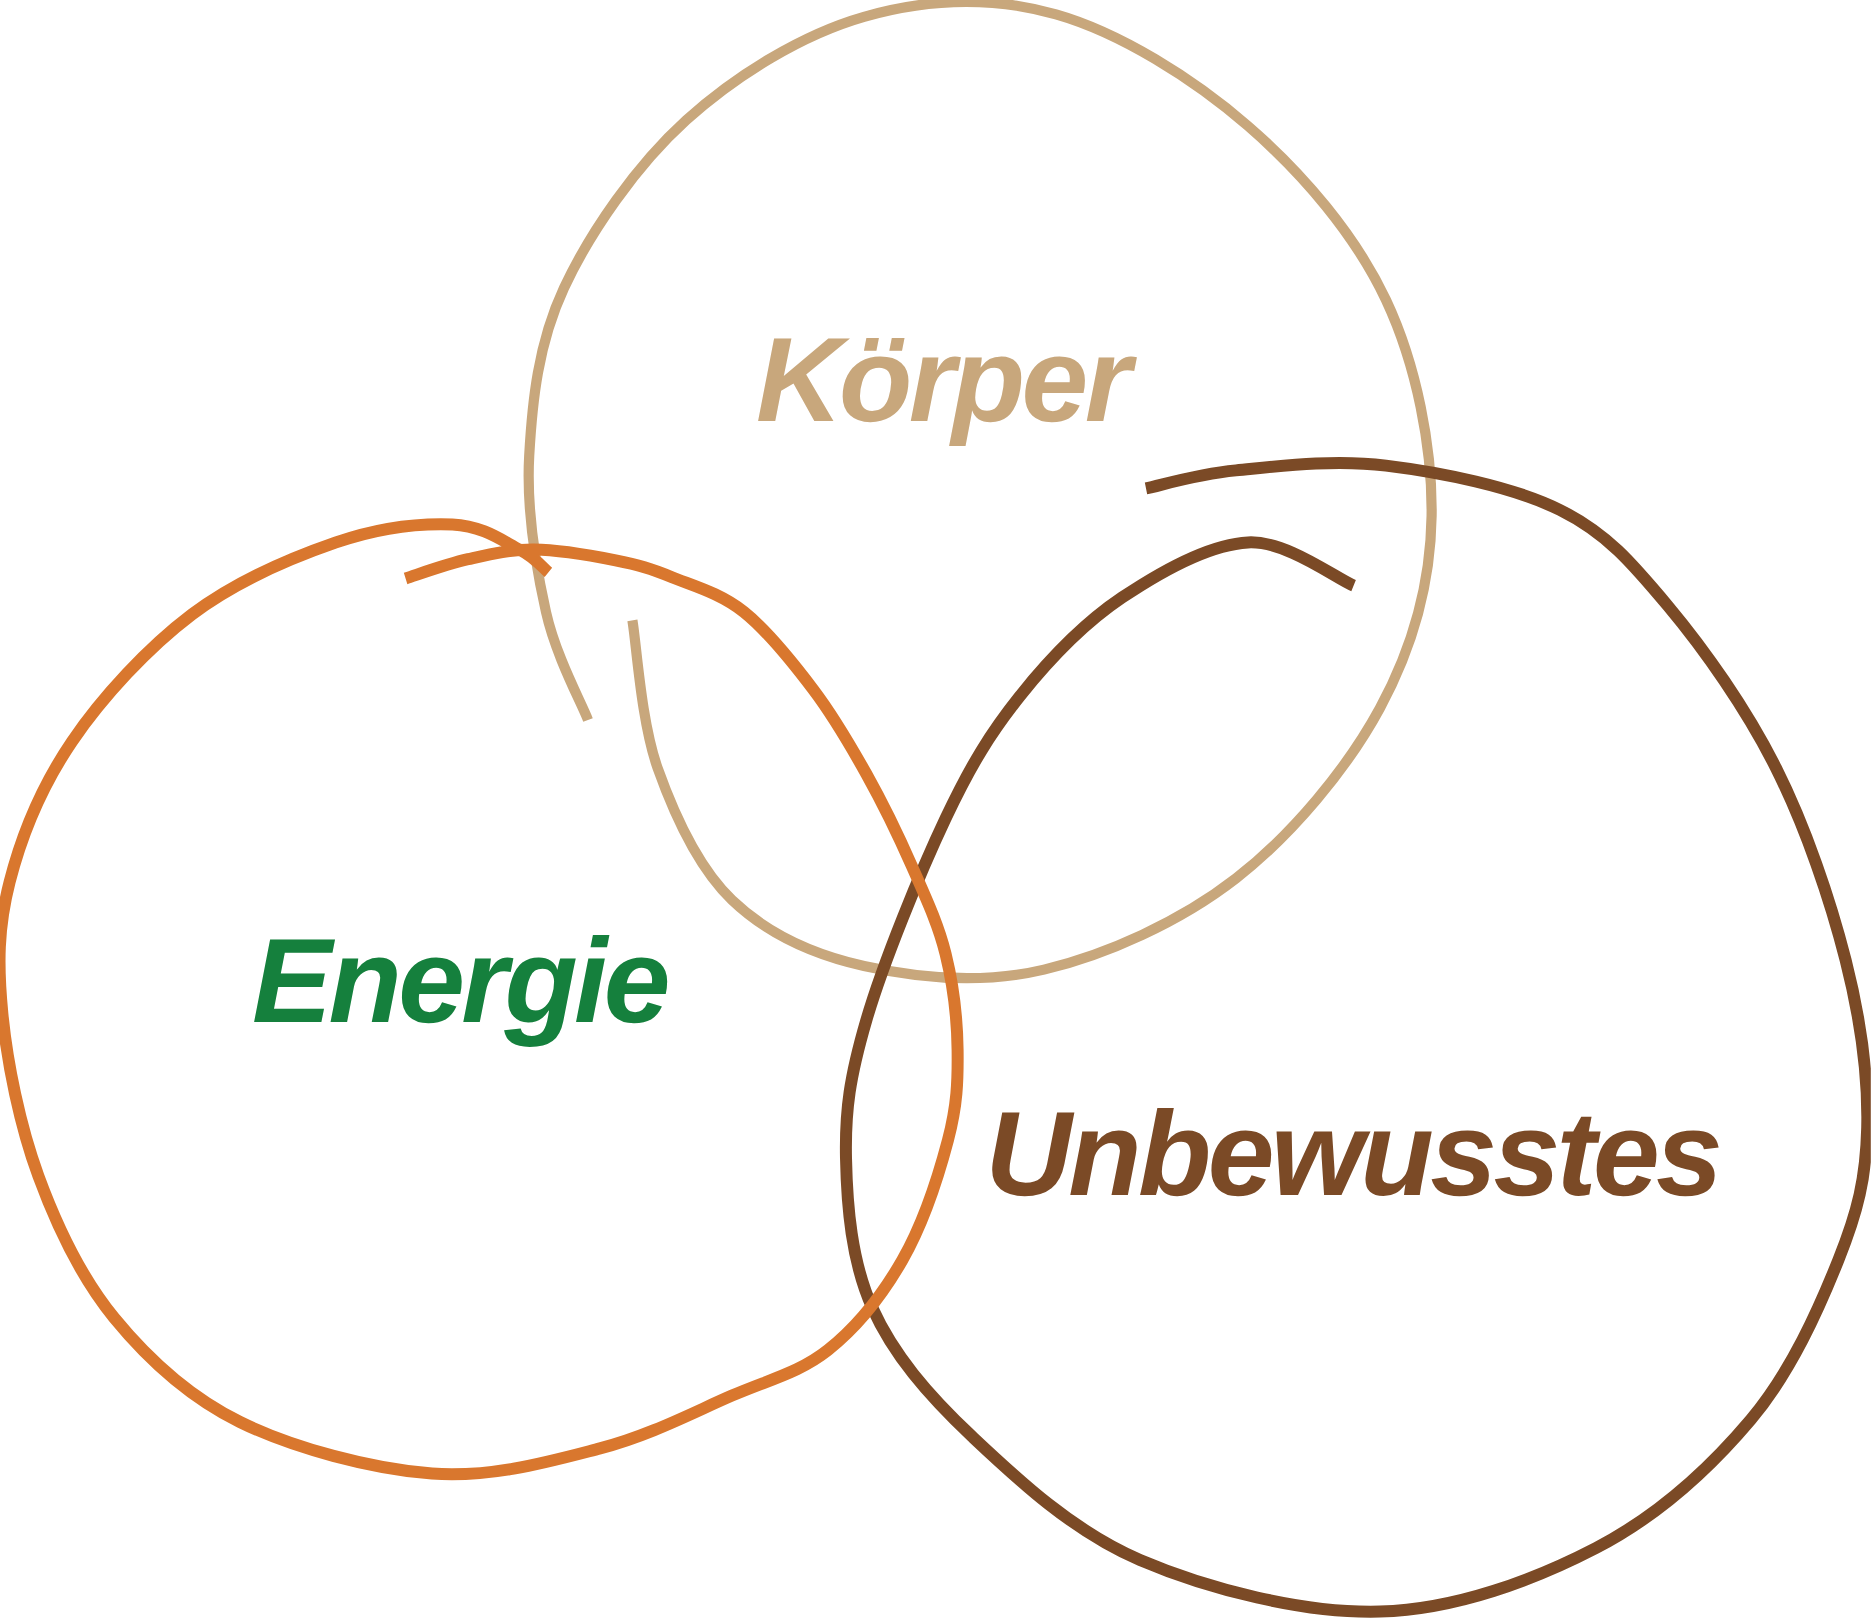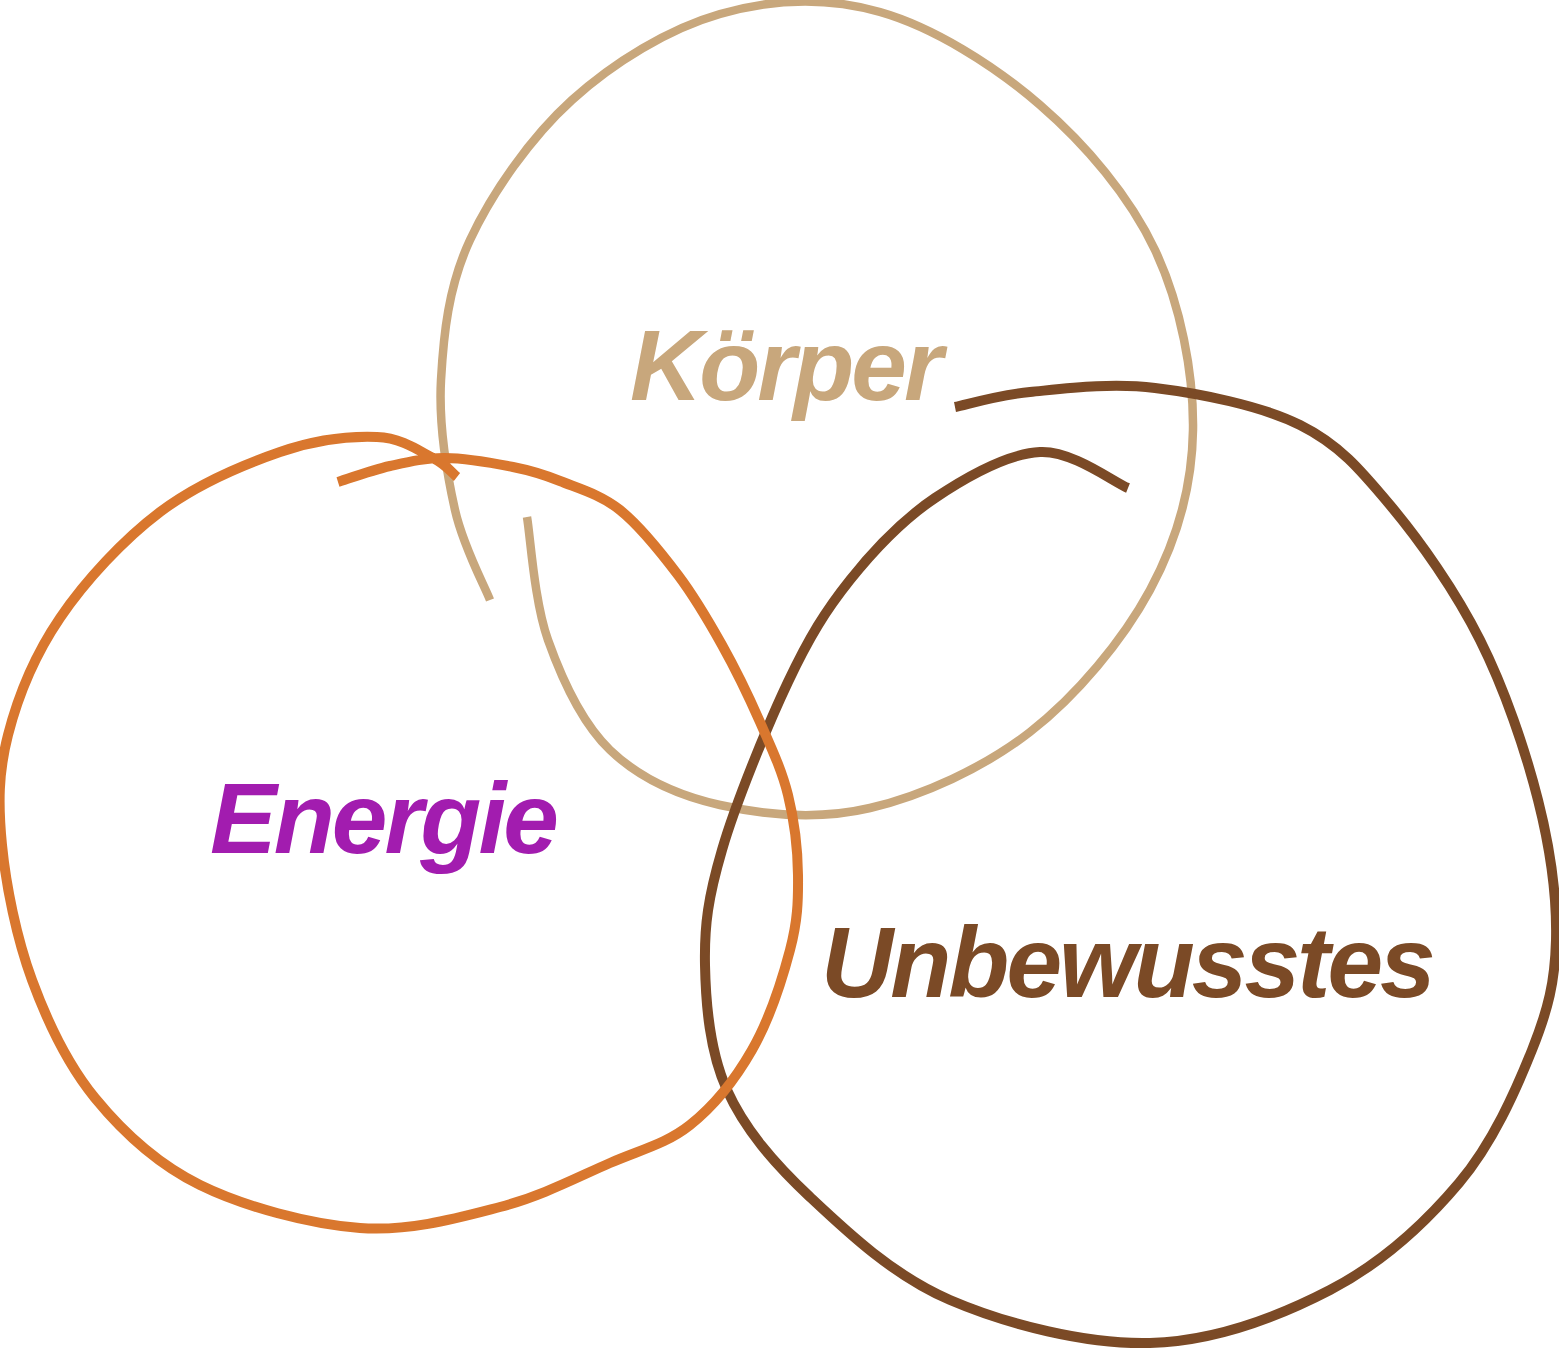--- a/index.html
+++ b/index.html
@@ -46,19 +46,19 @@
 <body>
 
 <div class="canvas">
 
   <svg class="rings" width="1559" height="1352" viewBox="0 0 1559 1352" xmlns="http://www.w3.org/2000/svg">
     <path d="M 527 517 C 530.5 537.5, 534.2 601.2, 548 640 C 561.8 678.8, 581.3 722.5, 610 750 C 638.7 777.5, 676.7 795.3, 720 805 C 763.3 814.7, 818.3 820.2, 870 808 C 921.7 795.8, 983.3 768.3, 1030 732 C 1076.7 695.7, 1122.8 640.3, 1150 590 C 1177.2 539.7, 1192.2 486.7, 1193 430 C 1193.8 373.3, 1180.5 304.2, 1155 250 C 1129.5 195.8, 1085.8 144.7, 1040 105 C 994.2 65.3, 933.3 27.2, 880 12 C 826.7 -3.2, 771.3 -0.7, 720 14 C 668.7 28.7, 613.7 62.3, 572 100 C 530.3 137.7, 491.8 193.3, 470 240 C 448.2 286.7, 443.5 335.0, 441 380 C 438.5 425.0, 446.8 473.3, 455 510 C 463.2 546.7, 484.2 585.0, 490 600" stroke="#C8A77C" stroke-width="8.5"></path>
     <path d="M 1128 488 C 1113.3 482.0, 1072.2 450.3, 1040 452 C 1007.8 453.7, 966.7 476.7, 935 498 C 903.3 519.3, 874.5 549.3, 850 580 C 825.5 610.7, 809.3 637.0, 788 682 C 766.7 727.0, 735.8 802.8, 722 850 C 708.2 897.2, 704.2 925.0, 705 965 C 705.8 1005.0, 709.5 1051.3, 727 1090 C 744.5 1128.7, 772.8 1162.0, 810 1197 C 847.2 1232.0, 893.3 1275.7, 950 1300 C 1006.7 1324.3, 1086.7 1344.7, 1150 1343 C 1213.3 1341.3, 1278.5 1316.7, 1330 1290 C 1381.5 1263.3, 1425.3 1223.0, 1459 1183 C 1492.7 1143.0, 1515.8 1090.5, 1532 1050 C 1548.2 1009.5, 1555.0 981.7, 1556 940 C 1557.0 898.3, 1550.7 850.0, 1538 800 C 1525.3 750.0, 1504.7 689.2, 1480 640 C 1455.3 590.8, 1420.0 540.8, 1390 505 C 1360.0 469.2, 1339.2 444.5, 1300 425 C 1260.8 405.5, 1200.0 393.5, 1155 388 C 1110.0 382.5, 1063.3 388.8, 1030 392 C 996.7 395.2, 967.5 404.5, 955 407" stroke="#7B4A26" stroke-width="10"></path>
     <path d="M 457 477 C 453.0 473.8, 446.3 464.7, 433 458 C 419.7 451.3, 402.5 438.0, 377 437 C 351.5 436.0, 316.2 439.5, 280 452 C 243.8 464.5, 196.7 484.3, 160 512 C 123.3 539.7, 85.3 580.8, 60 618 C 34.7 655.2, 17.7 697.2, 8 735 C -1.7 772.8, -2.0 804.2, 2 845 C 6.0 885.8, 16.5 937.8, 32 980 C 47.5 1022.2, 67.0 1063.8, 95 1098 C 123.0 1132.2, 155.8 1163.3, 200 1185 C 244.2 1206.7, 310.0 1224.3, 360 1228 C 410.0 1231.7, 458.3 1217.8, 500 1207 C 541.7 1196.2, 578.3 1176.7, 610 1163 C 641.7 1149.3, 666.3 1143.8, 690 1125 C 713.7 1106.2, 735.3 1079.2, 752 1050 C 768.7 1020.8, 782.3 979.2, 790 950 C 797.7 920.8, 798.3 900.8, 798 875 C 797.7 849.2, 794.3 820.5, 788 795 C 781.7 769.5, 771.0 747.0, 760 722 C 749.0 697.0, 735.7 669.5, 722 645 C 708.3 620.5, 695.0 597.5, 678 575 C 661.0 552.5, 639.7 525.7, 620 510 C 600.3 494.3, 577.8 488.2, 560 481 C 542.2 473.8, 532.2 470.8, 513 467 C 493.8 463.2, 465.5 458.2, 445 458 C 424.5 457.8, 407.8 462.0, 390 466 C 372.2 470.0, 346.7 479.3, 338 482" stroke="#D9772E" stroke-width="10"></path>
   </svg>
 
-  <div class="ring-label" id="label-koerper" style="color: rgb(200, 167, 124); margin-top: 48px;">Körper</div>
+  <div class="ring-label" id="label-koerper" style="color: rgb(200, 167, 124);">Körper</div>
 
-  <div class="ring-label" id="label-energie" style="color: #a21caf;">Energie</div>
+  <div class="ring-label" id="label-energie" style="color: #15803d;">Energie</div>
 
   <div class="ring-label" id="label-unbewusstes" style="color: rgb(123, 74, 38);">Unbewusstes</div>
 
 </div>
 
 </body></html>

